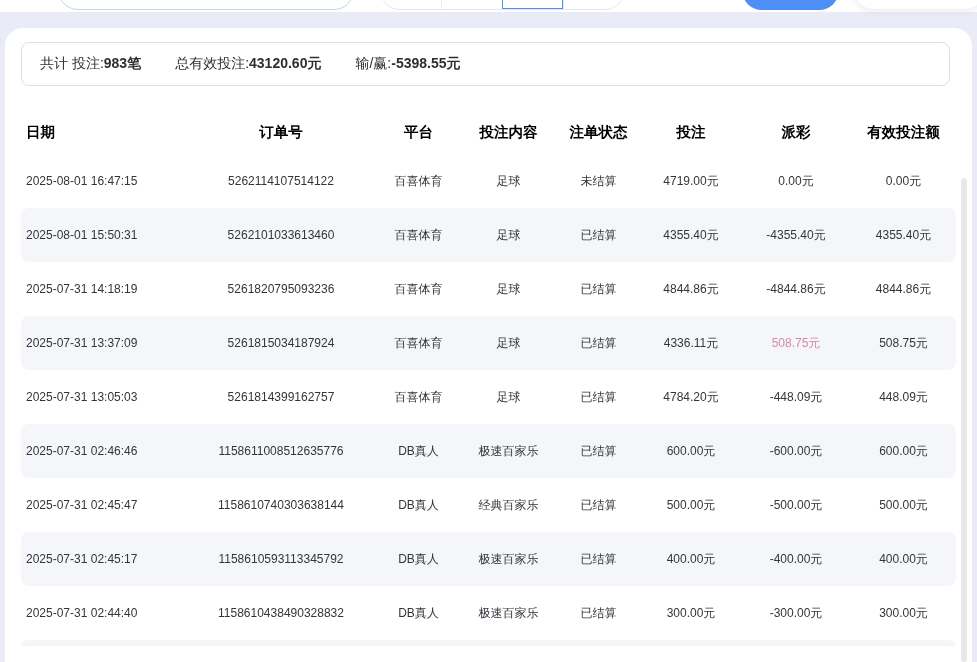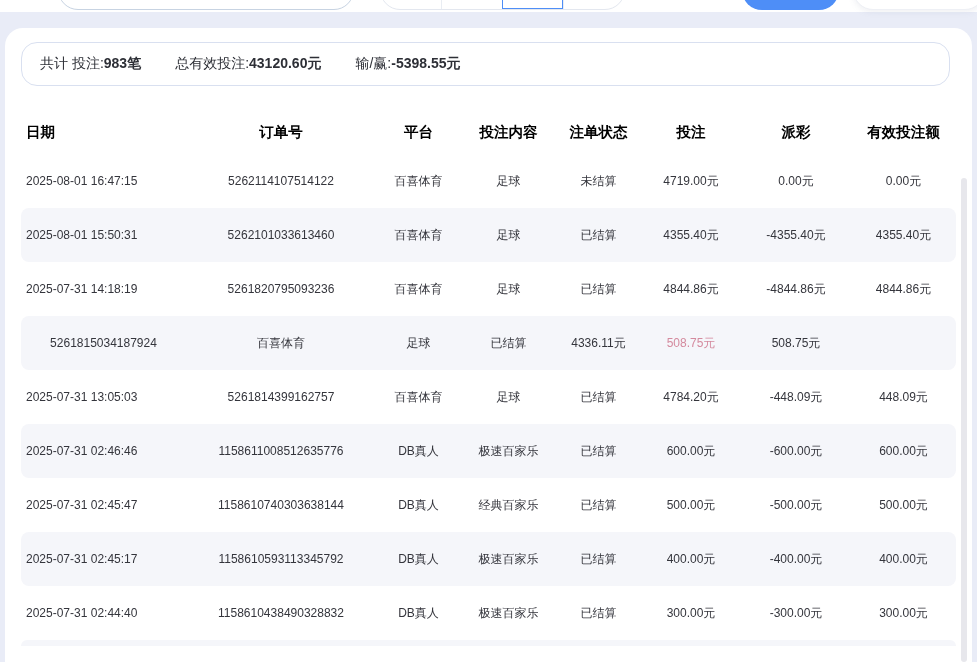--- a/index.html
+++ b/index.html
@@ -33,21 +33,21 @@
     background:#fff;border:1px solid #eef0f5;border-radius:20px;box-sizing:border-box;
     box-shadow:0 2px 6px rgba(120,130,160,0.12);
   }
   
   .card{
     position:absolute;left:5px;right:5px;top:28px;bottom:0;
     background:#ffffff;border-radius:18px 18px 0 0;
     padding:14px 16px 0 16px;box-sizing:border-box;
   }
   .summary{
-    height:44px;border:1px solid #d9e0f0;border-radius:16px;
+    height:44px;border:1px solid #d9e0f0;border-radius:8px;
     display:flex;align-items:center;gap:34px;
     padding:0 18px;box-sizing:border-box;
     font-size:14px;color:#2d2f36;margin-right:6px;
   }
   .summary .pair{white-space:nowrap;}
   .summary .lbl{font-weight:400;}
   .summary .val{font-weight:700;}
   
   .table{margin-top:24px;position:relative;}
   .thead,.trow{
@@ -132,20 +132,21 @@
           <div class="cell c0">2025-07-31 14:18:19</div>
           <div class="cell c1">5261820795093236</div>
           <div class="cell c2">百喜体育</div>
           <div class="cell c3">足球</div>
           <div class="cell c4">已结算</div>
           <div class="cell c5">4844.86元</div>
           <div class="cell c6">-4844.86元</div>
           <div class="cell c7">4844.86元</div>
         </div>
         <div class="trow stripe">
+          <div class="cell c0">2025-07-31 13:37:09</div>
           <div class="cell c1">5261815034187924</div>
           <div class="cell c2">百喜体育</div>
           <div class="cell c3">足球</div>
           <div class="cell c4">已结算</div>
           <div class="cell c5">4336.11元</div>
           <div class="cell c6 win">508.75元</div>
           <div class="cell c7">508.75元</div>
         </div>
         <div class="trow">
           <div class="cell c0">2025-07-31 13:05:03</div>

